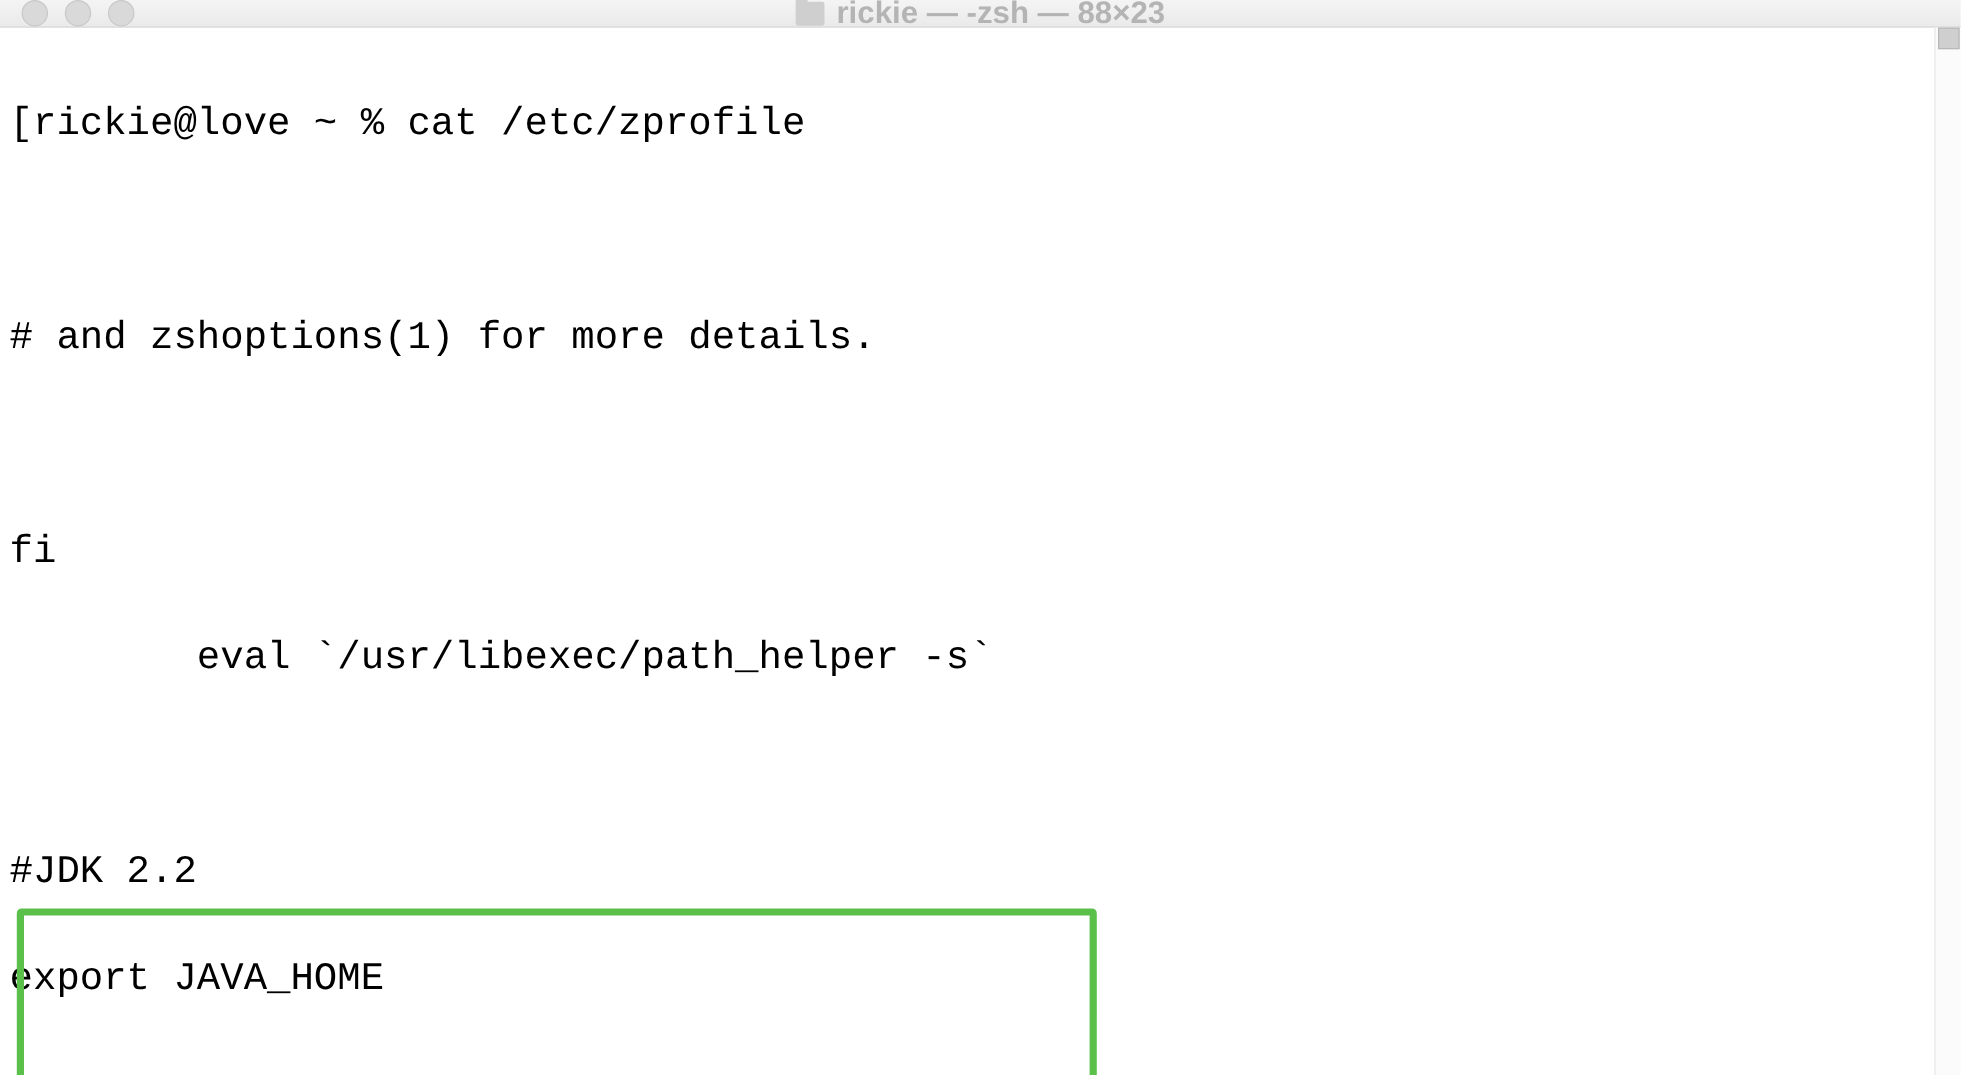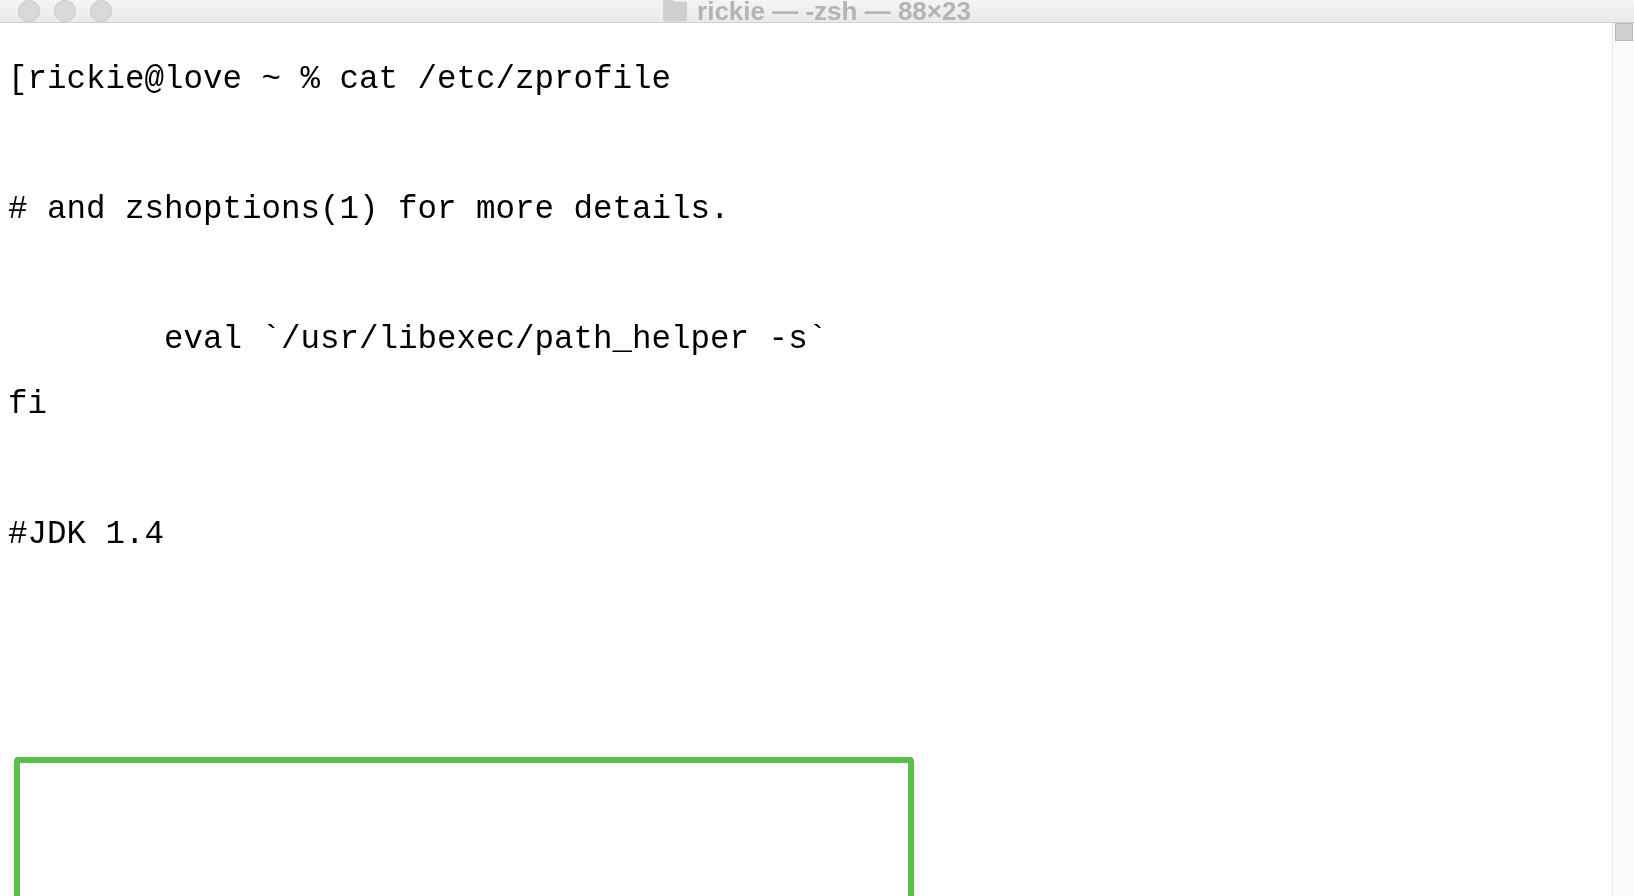--- a/index.html
+++ b/index.html
@@ -65,21 +65,21 @@
       flex: 1;
       padding: 8px 8px 0 8px;
       font-size: 32.5px;
       line-height: 1.0;
       color: #000;
       white-space: pre;
       font-weight: 400;
       letter-spacing: 0px;
       position: relative;
     }
-    .line { min-height: 32.5px; }
+    .line { min-height: 32.5px; margin-top: 24px; }
     .right-scroll {
       width: 22px;
       background: #fbfbfb;
       border-left: 1px solid #e6e6e6;
       position: relative;
     }
     .scroll-top-icon {
       position: absolute;
       top: 0; left: 2px;
       width: 18px; height: 18px;
@@ -112,24 +112,25 @@
       <span>rickie — -zsh — 88×23</span>
     </div>
   </div>
 
   <div class="body-area">
     <div class="terminal">
 <div class="line">[rickie@love ~ % cat /etc/zprofile</div>
 <div class="line"></div>
 <div class="line"># and zshoptions(1) for more details.</div>
 <div class="line"></div>
+<div class="line">fi</div>
 <div class="line">        eval `/usr/libexec/path_helper -s`</div>
-<div class="line">fi</div>
 <div class="line"></div>
-<div class="line">#JDK 1.4</div>
+<div class="line">#JDK 2.2</div>
+<div class="line">export JAVA_HOME</div>
 
 
 
 
 
 
 
 
 
 

